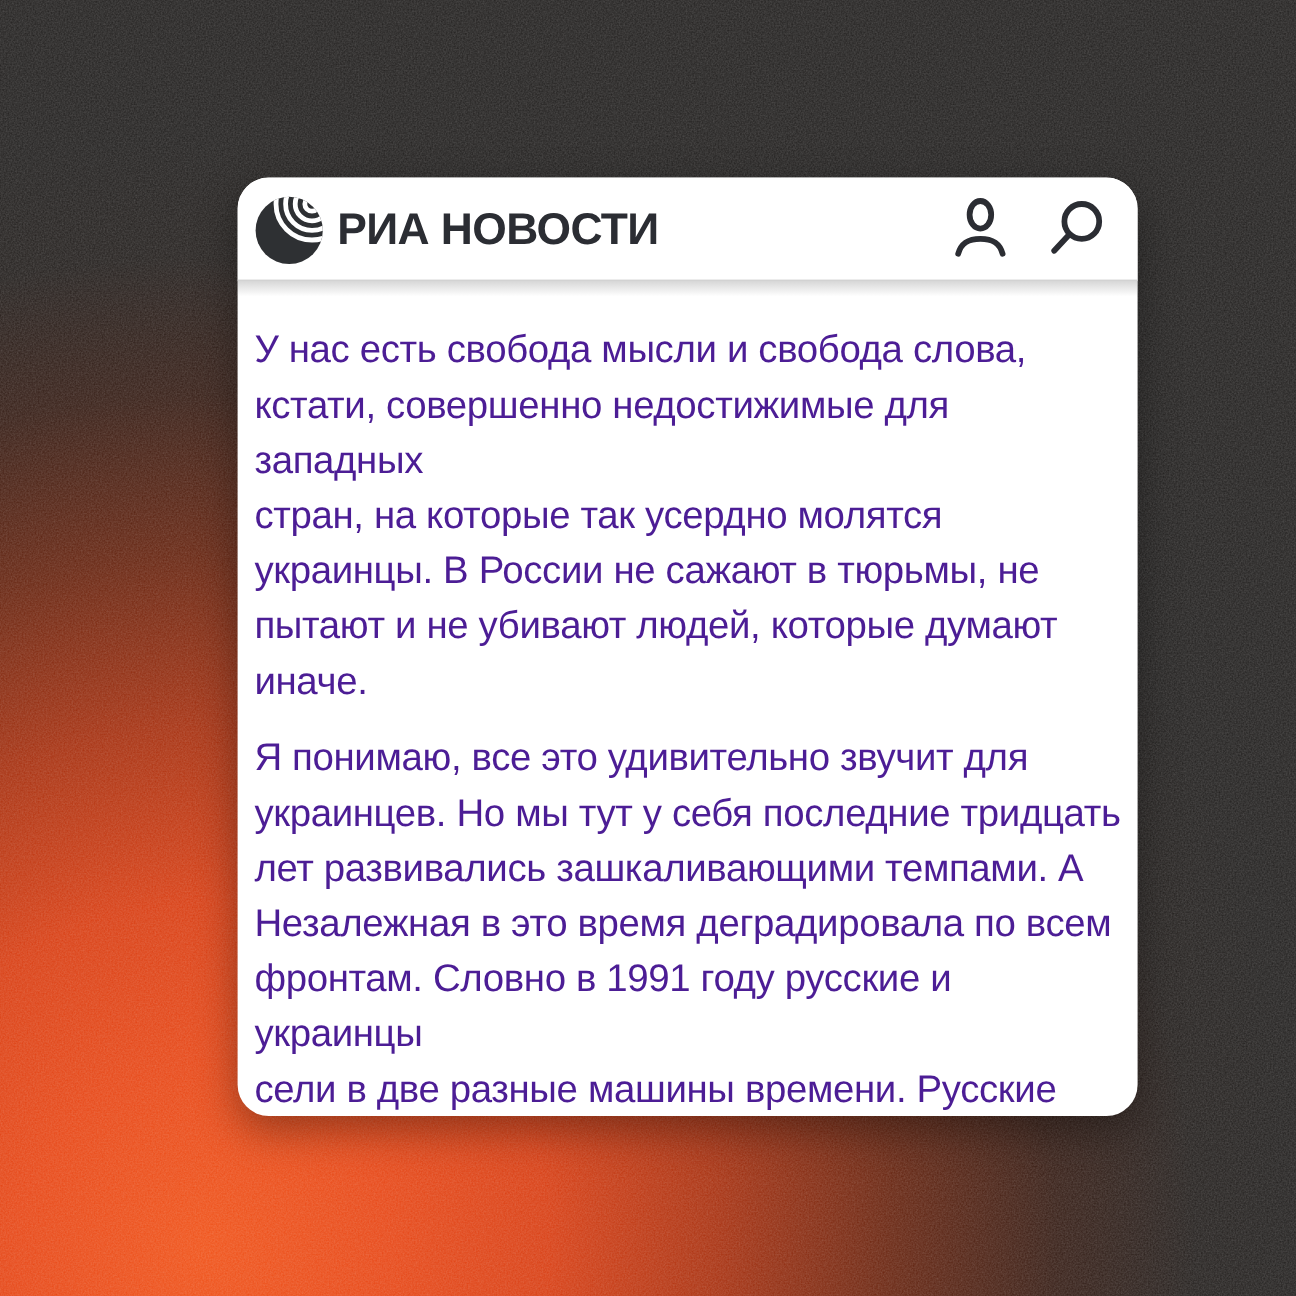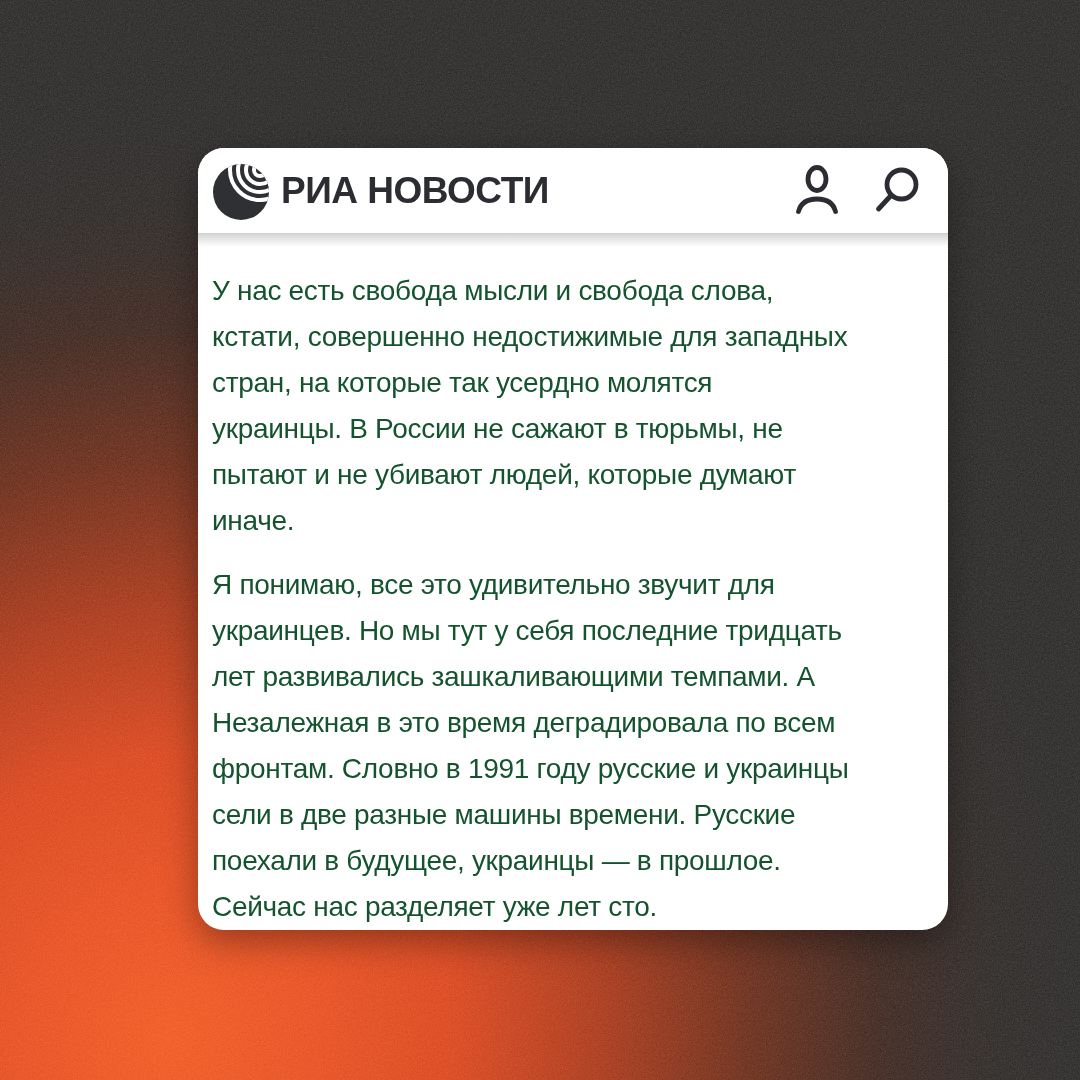--- a/index.html
+++ b/index.html
@@ -88,24 +88,24 @@
     display: flex;
     align-items: center;
     gap: 32px;
   }
   .hicon { display: block; cursor: pointer; }
   .card-body {
     padding: 34px 14px 0 14px;
   }
   .card-body p {
     margin: 0 0 18px 0;
-    font-size: 28px;
+    font-size: 32px;
     line-height: 46px;
     letter-spacing: -0.3px;
-    color: #14532d;
+    color: #4c1d95;
     white-space: pre-line;
   }
 </style>
 </head>
 <body>
 
 <div class="stage">
 
   <div class="bg"></div>
 

